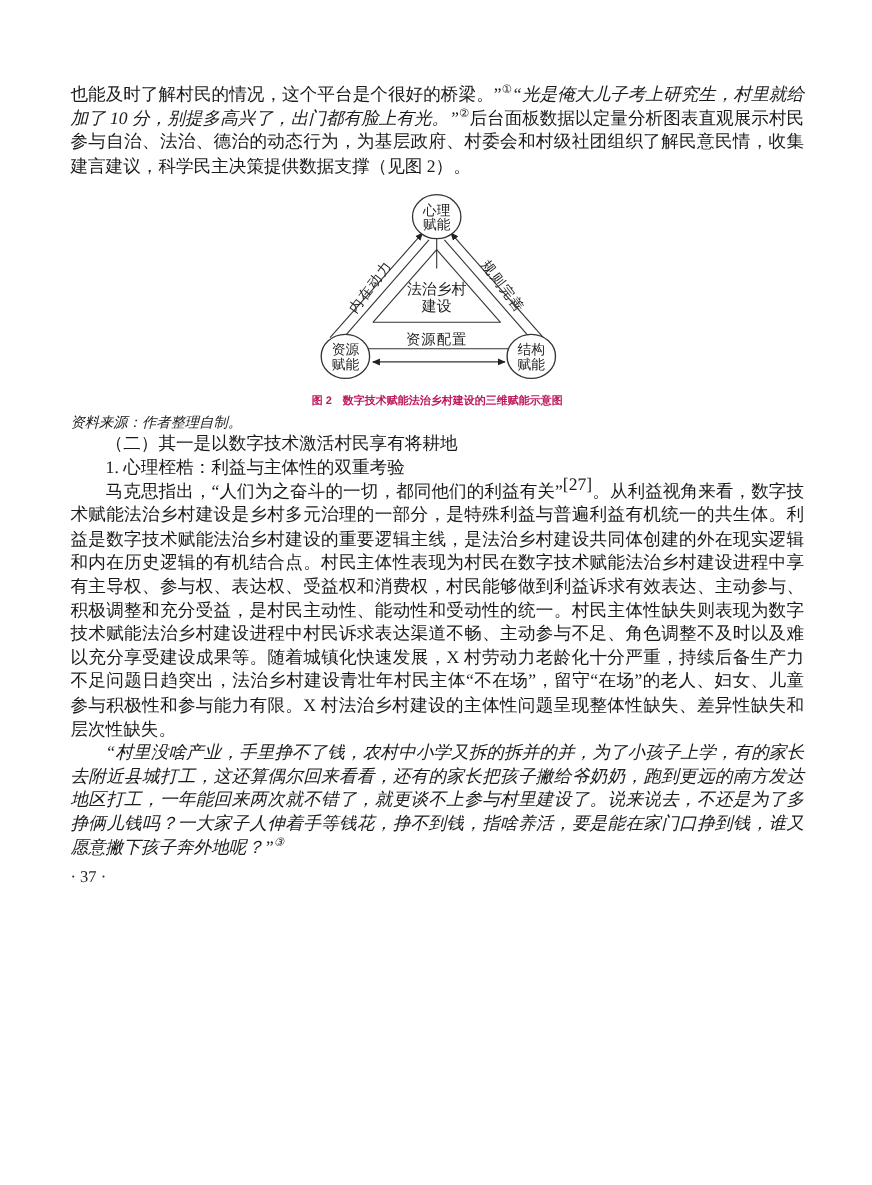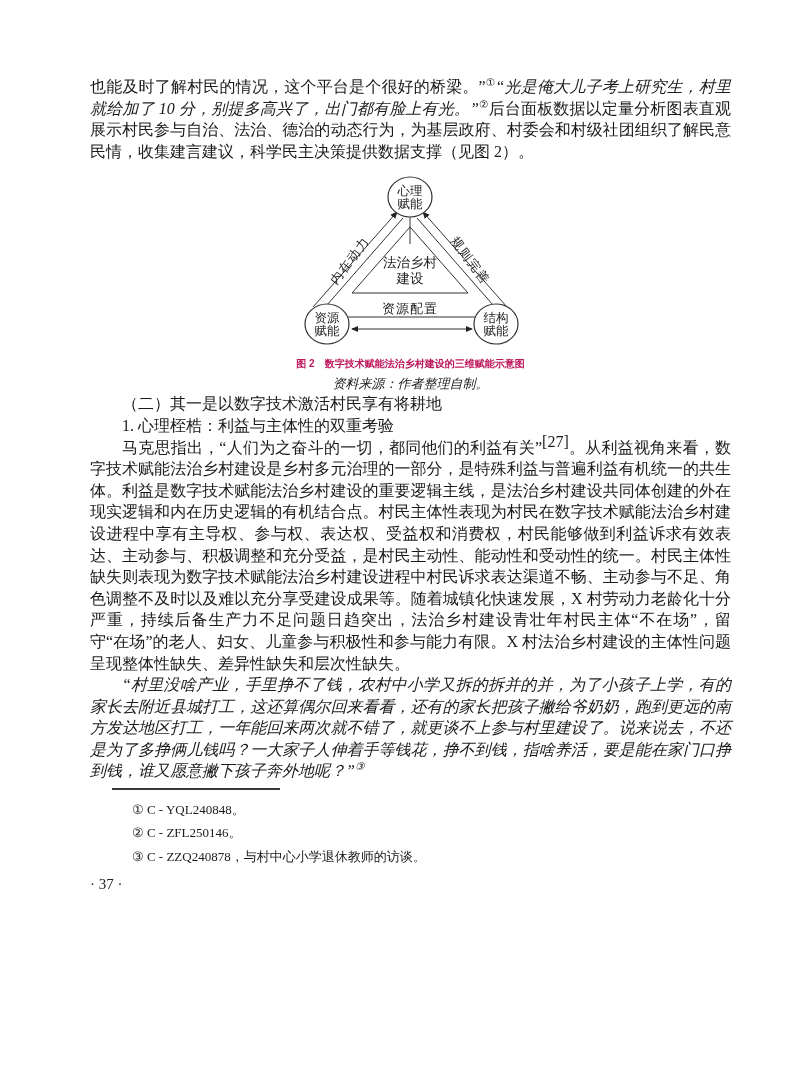--- a/index.html
+++ b/index.html
@@ -1,21 +1,21 @@
 <!DOCTYPE html>
 <html><head>
 <meta charset="utf-8">
 <style>
   html, body { margin: 0; padding: 0; background: #ffffff; }
   .page {
     position: relative;
     width: 793px; height: 900px;
     background: #fff;
     box-sizing: border-box;
-    padding: 76px 62px 0 90px;
+    padding: 76px 62px 0 64px;
     font-family: "Liberation Serif", "DejaVu Serif", serif;
     color: #1a1a1a;
     overflow: hidden;
   }
   p.body {
     margin: 0;
     font-size: 16px;
     line-height: 21.6px;
     text-align: justify;
     text-align-last: left;
@@ -32,21 +32,21 @@
     font-weight: bold;
     font-size: 10px;
     margin-top: 5px;
     text-align: center;
     color: #be185d;
   }
   .fig-source {
     font-size: 13px;
     font-style: italic;
     margin-top: 4px;
-    text-align: center;
+    text-align: left;
   }
 
   .svg-label { font-family: "Liberation Serif", "DejaVu Serif", serif; fill: #222; }
   .svg-line { stroke: #333; stroke-width: 1; fill: none; }
   .svg-circle { stroke: #333; stroke-width: 1.2; fill: #fff; }
 
   .footnote-area { margin-top: 6px; }
   .fnrule { width: 168px; height: 1.5px; background: #3a3a3a; margin: 0 0 8px 22px; }
   .fn {
     font-size: 13px;
@@ -115,22 +115,16 @@
   <p class="body indent">（二）其一是以数字技术激活村民享有将耕地</p>
 
 
   <p class="body indent">1. 心理桎梏：利益与主体性的双重考验</p>
 
   <p class="body indent"><span>马克思指出，“人们为之奋斗的一切，都同他们的利益有关”</span><sup class="ref27">[27]</sup><span>。从利益视角来看，数字技术赋能法治乡村建设是乡村多元治理的一部分，是特殊利益与普遍利益有机统一的共生体。利益是数字技术赋能法治乡村建设的重要逻辑主线，是法治乡村建设共同体创建的外在现实逻辑和内在历史逻辑的有机结合点。村民主体性表现为村民在数字技术赋能法治乡村建设进程中享有主导权、参与权、表达权、受益权和消费权，村民能够做到利益诉求有效表达、主动参与、积极调整和充分受益，是村民主动性、能动性和受动性的统一。村民主体性缺失则表现为数字技术赋能法治乡村建设进程中村民诉求表达渠道不畅、主动参与不足、角色调整不及时以及难以充分享受建设成果等。随着城镇化快速发展，X 村劳动力老龄化十分严重，持续后备生产力不足问题日趋突出，法治乡村建设青壮年村民主体“不在场”，留守“在场”的老人、妇女、儿童参与积极性和参与能力有限。X 村法治乡村建设的主体性问题呈现整体性缺失、差异性缺失和层次性缺失。</span></p>
 
   <p class="body indent quote"><span>“村里没啥产业，手里挣不了钱，农村中小学又拆的拆并的并，为了小孩子上学，有的家长去附近县城打工，这还算偶尔回来看看，还有的家长把孩子撇给爷奶奶，跑到更远的南方发达地区打工，一年能回来两次就不错了，就更谈不上参与村里建设了。说来说去，不还是为了多挣俩儿钱吗？一大家子人伸着手等钱花，挣不到钱，指啥养活，要是能在家门口挣到钱，谁又愿意撇下孩子奔外地呢？”</span><sup class="fnref">③</sup></p>
 
 
-  <div class="footnote-area">
-    <div class="fnrule"></div>
-    <div class="fn">①  C - YQL240848。</div>
-    <div class="fn">②  C - ZFL250146。</div>
-    <div class="fn">③  C - ZZQ240878，与村中心小学退休教师的访谈。</div>
-  </div>
 
   <div class="pageno">· 37 ·</div>
 
 </div>
 
 </body></html>

